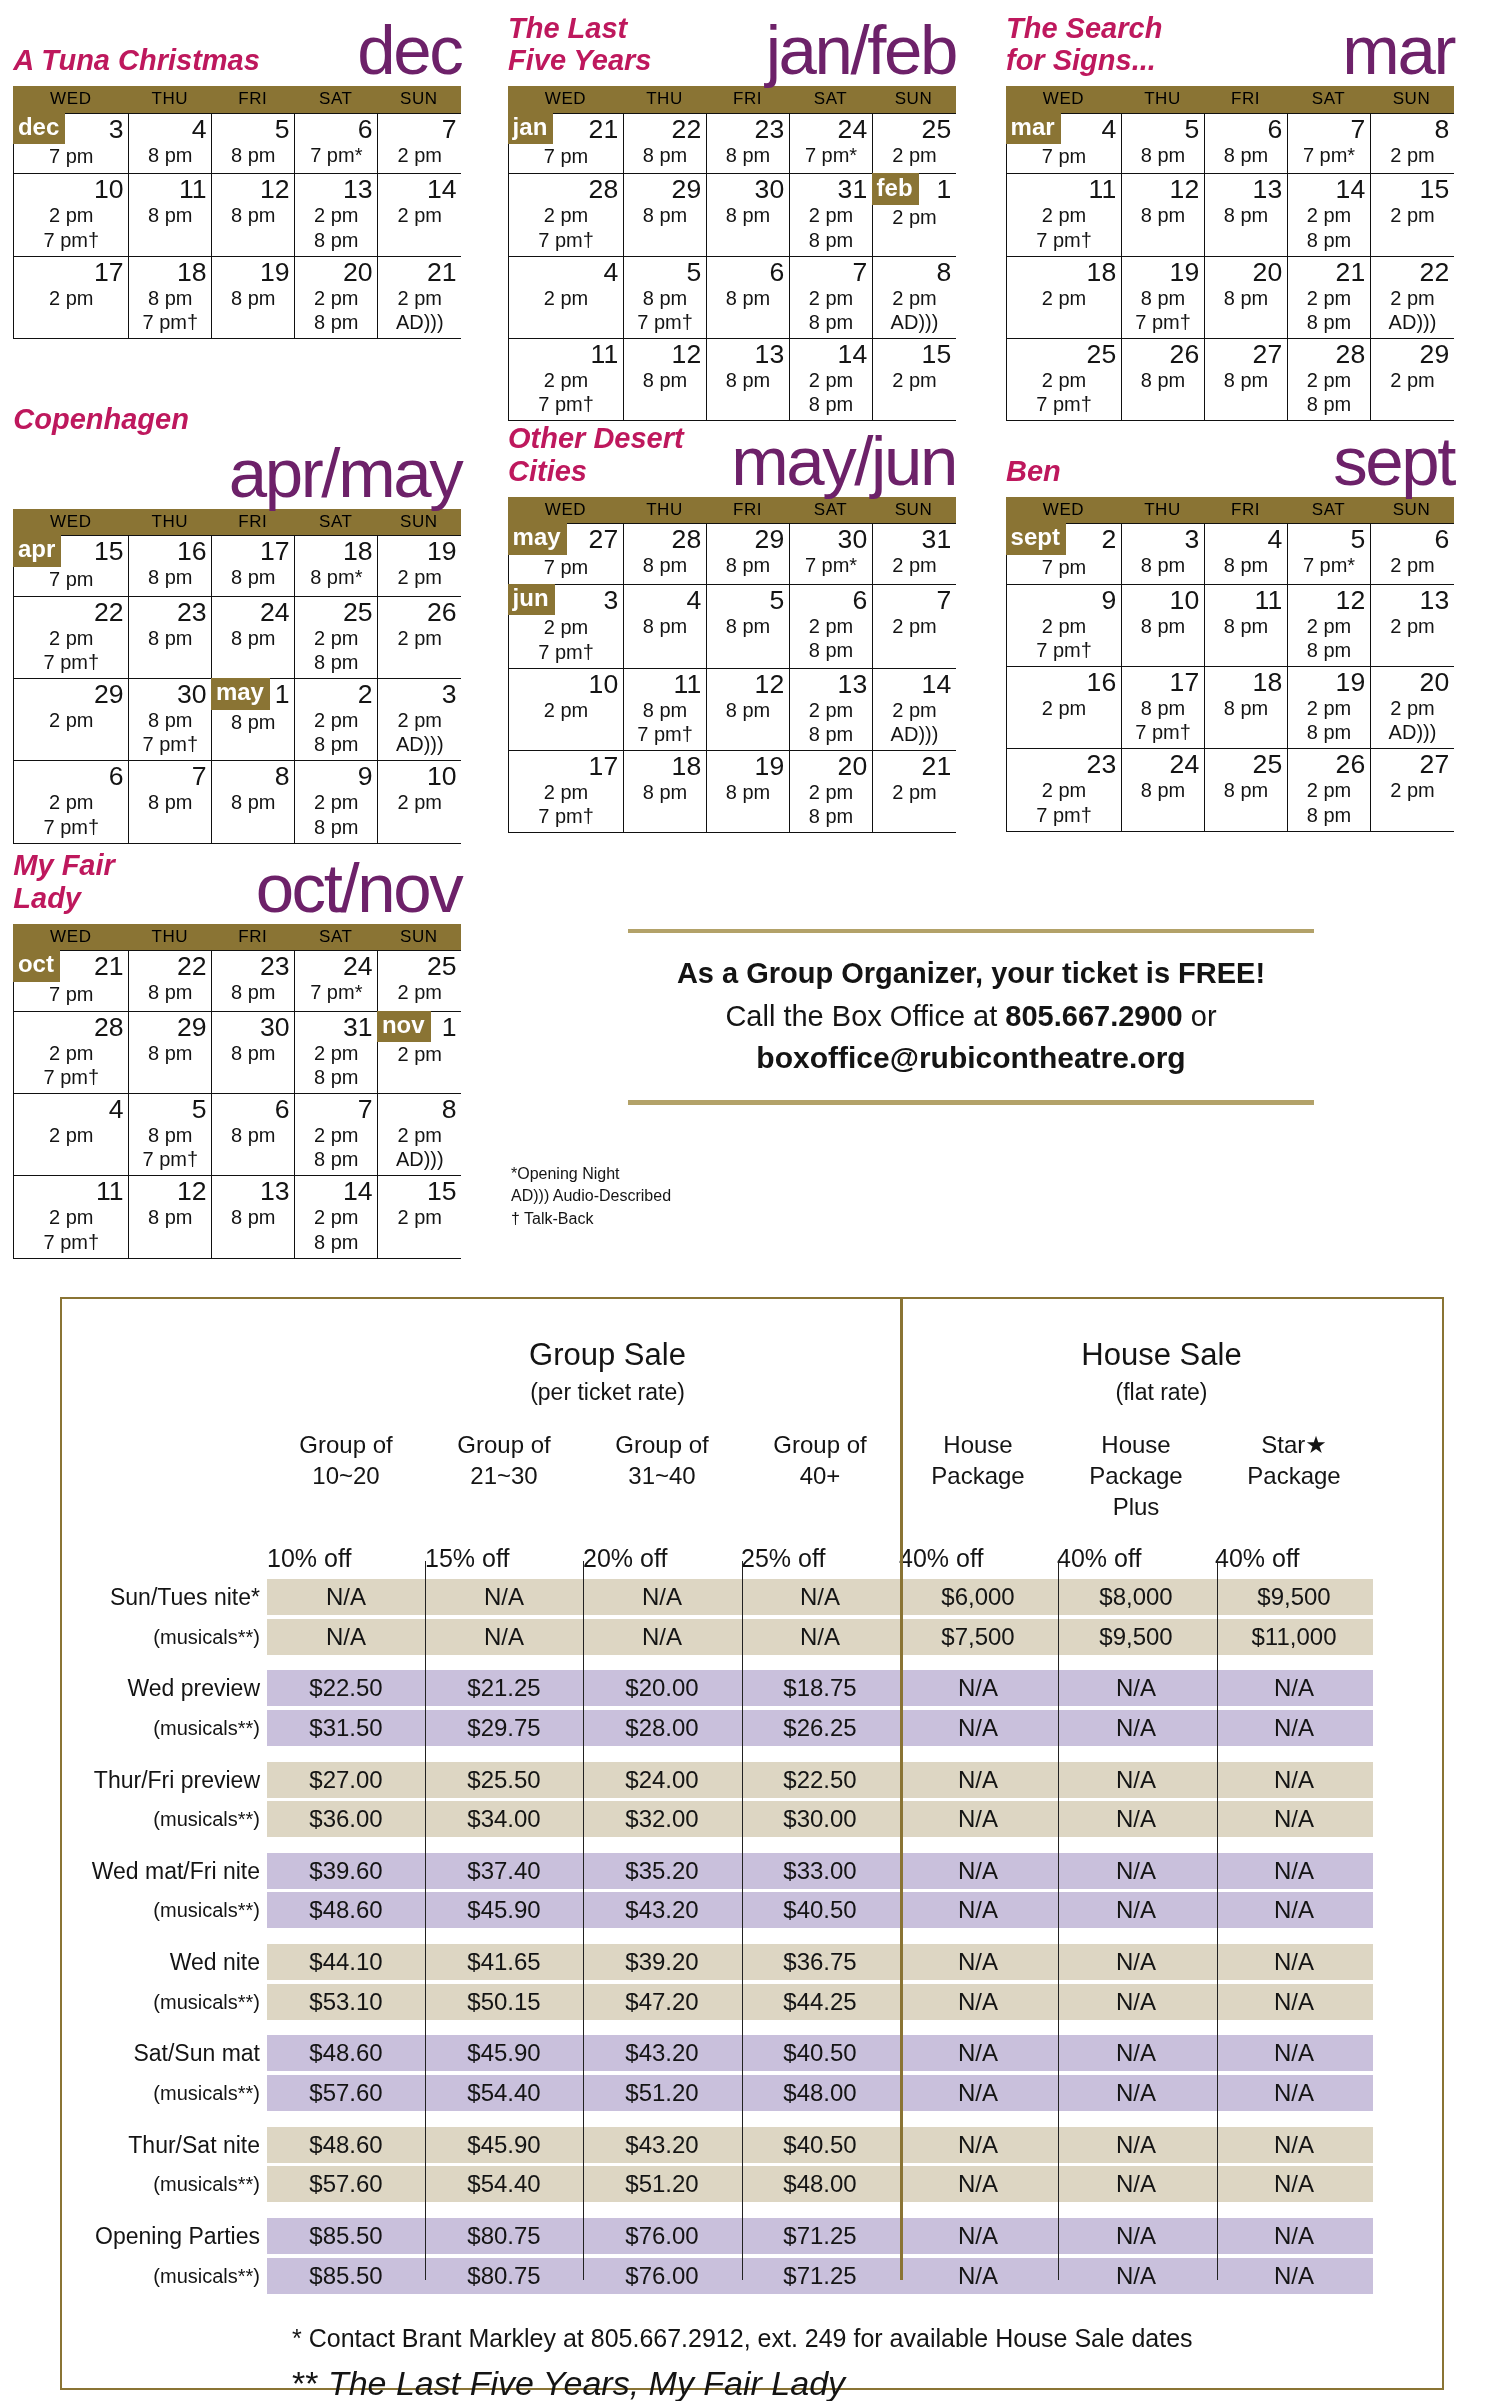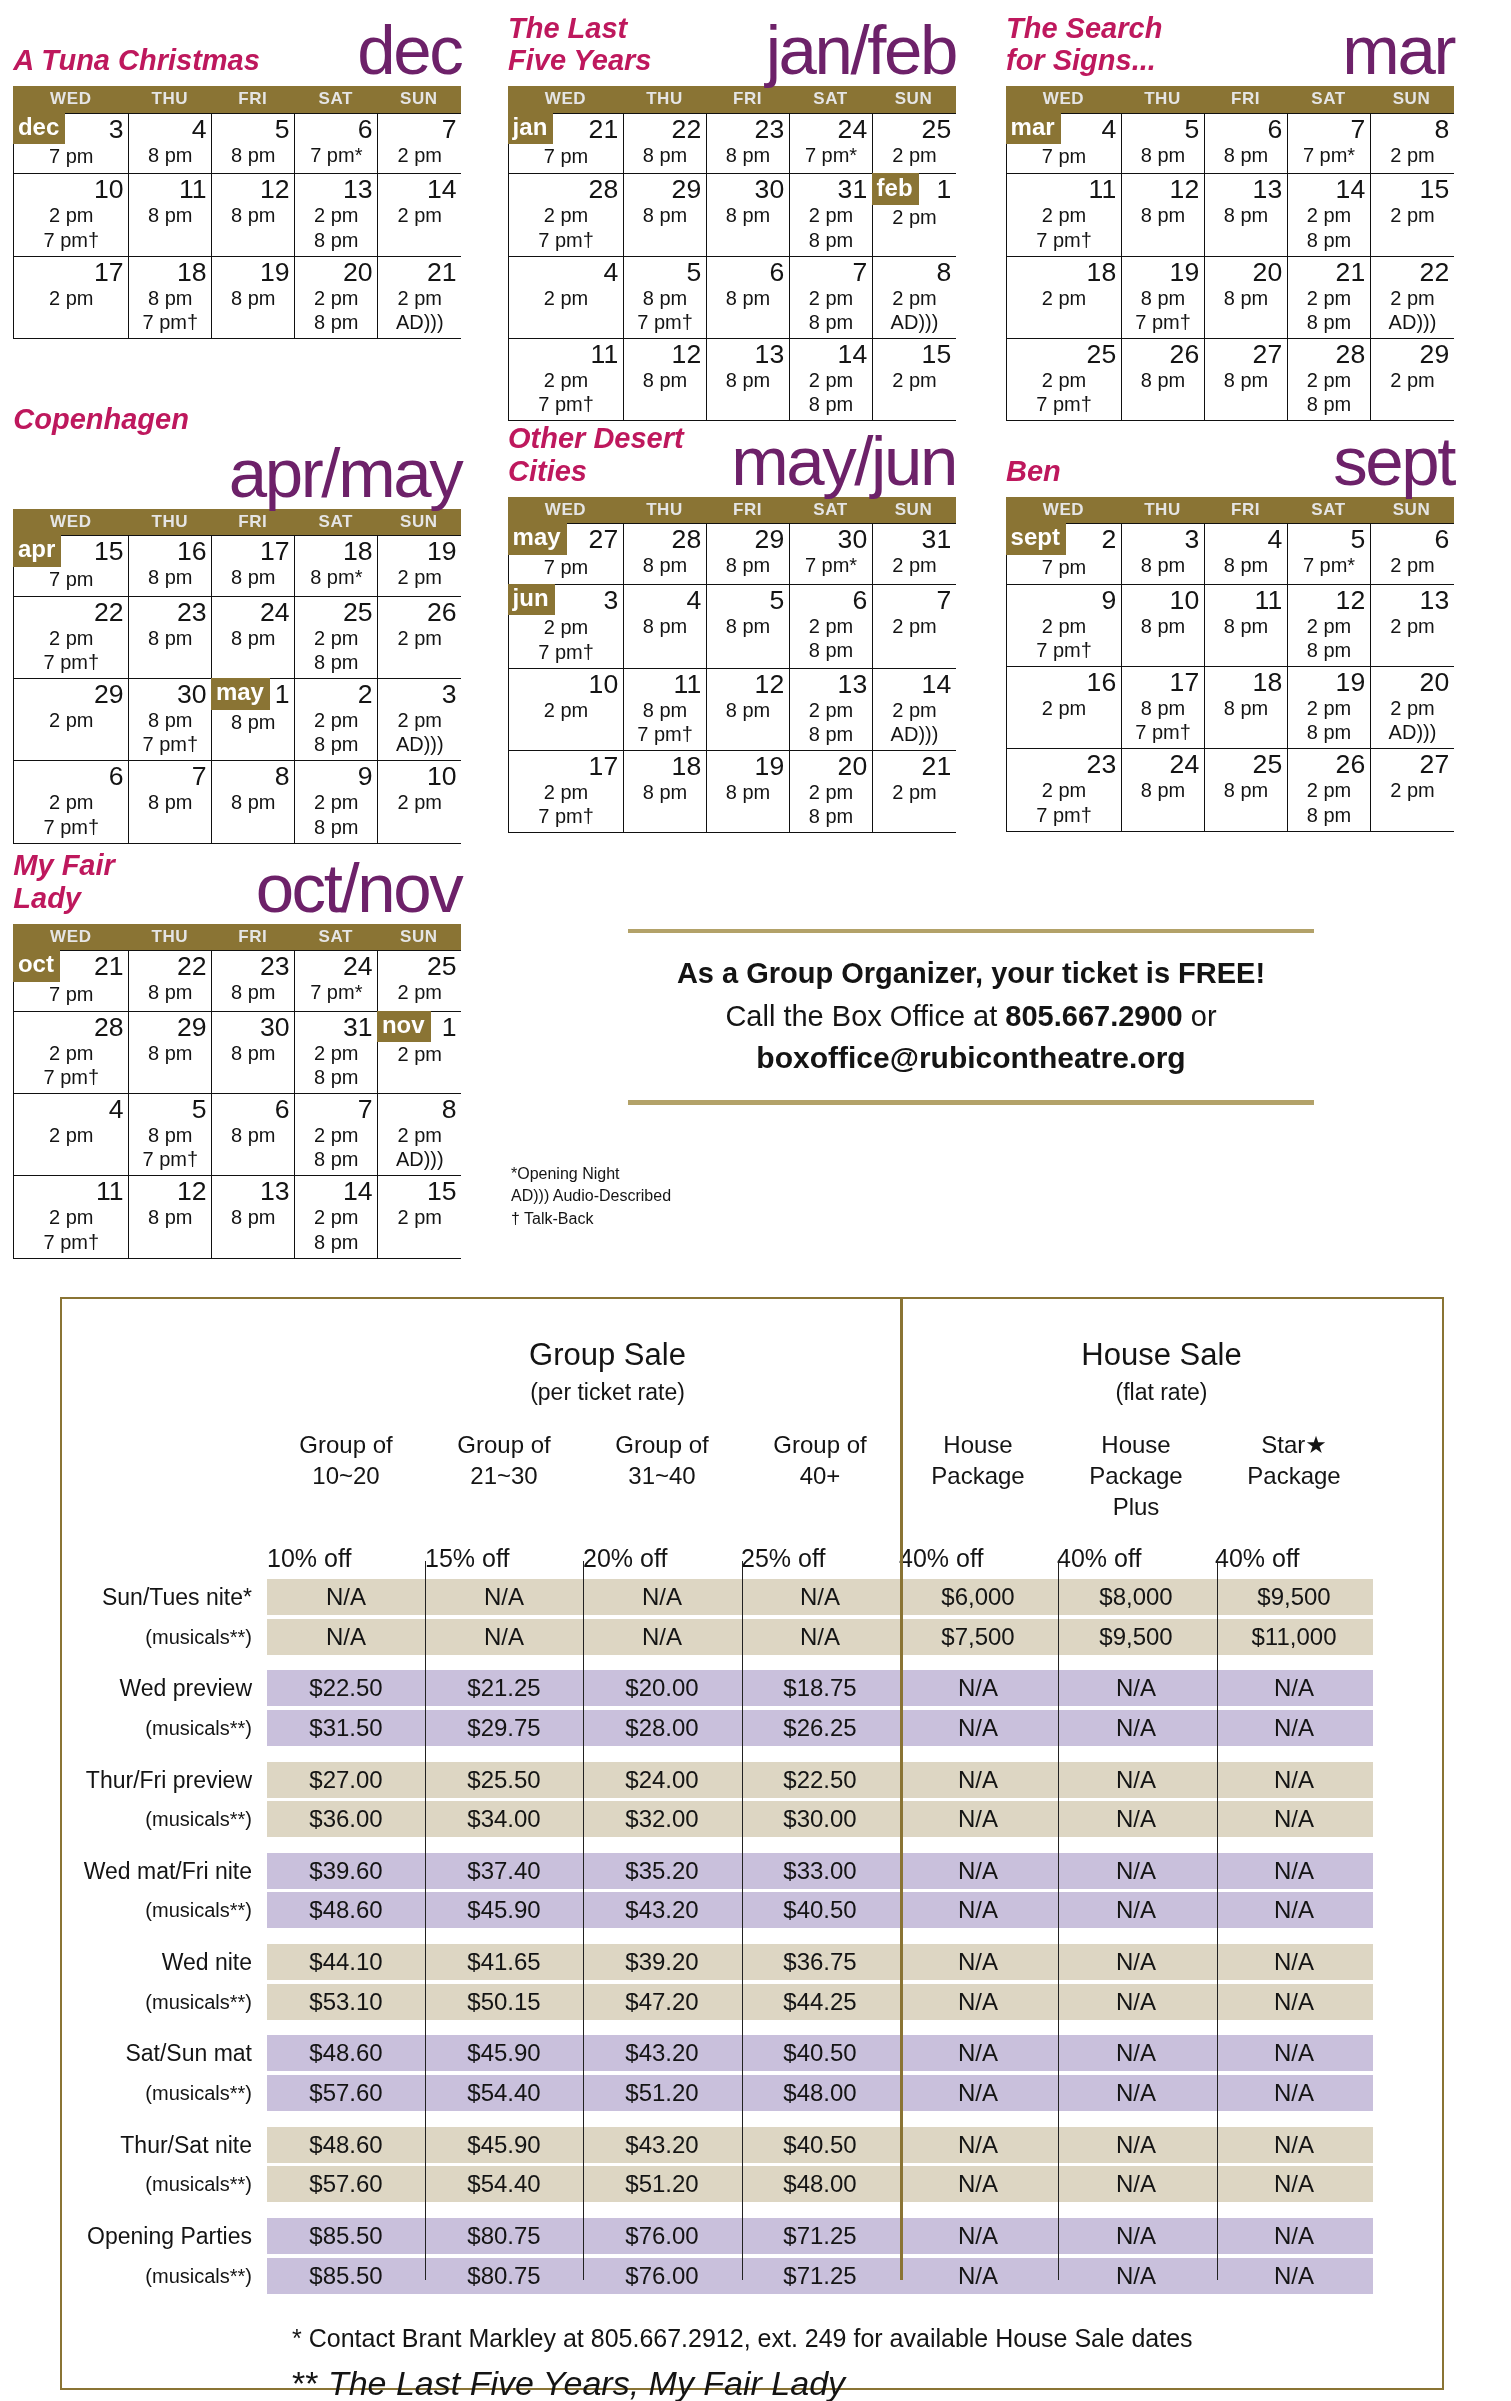--- a/index.html
+++ b/index.html
@@ -16,21 +16,21 @@
   #cal-4{left:508px;top:420px}
   #cal-5{left:1006px;top:420px}
   #cal-6{left:13.3px;top:841px}
   .cal-header{height:73px;display:flex;justify-content:space-between;align-items:flex-end;margin-bottom:3.6px;}
   #cal-6 .cal-header{height:79px;}
   .cal-header.stacked{height:97px;flex-direction:column;align-items:stretch;justify-content:flex-end;}
   .stacked .cal-month{text-align:right;}
   .cal-title{color:#be185d;font-size:29px;font-weight:bold;font-style:italic;line-height:1.12;padding-bottom:6px;white-space:nowrap;}
   .cal-month{color:#6d2169;font-size:69px;line-height:0.92;letter-spacing:-2.4px;white-space:nowrap;}
   .dow-row{display:grid;grid-template-columns:115px 83px 83px 83px 83px;background:#8a7434;height:26.6px;}
-  .dow-cell{color:#e5e5e5;font-weight:bold;font-size:17px;line-height:26.6px;text-align:center;letter-spacing:0.6px;}
+  .dow-cell{color:#000000;font-weight:normal;font-size:17px;line-height:26.6px;text-align:center;letter-spacing:0.6px;}
   .weeks{display:grid;grid-template-columns:115px 83px 83px 83px 83px;border:1.2px solid #111;background:#fff;}
   .cell{border-right:1.2px solid #111;border-bottom:1.2px solid #111;min-height:56px;padding-bottom:3.6px;display:flex;flex-direction:column;background:#fff;}
   .cell.lastcol{border-right:none}
   .cell.lastrow{border-bottom:none}
   .cell-top{display:flex;align-items:flex-start;}
   .badge{background:#8a7434;color:#fff;font-weight:bold;font-size:24px;line-height:1;padding:2.4px 6px 5.4px 4.8px;margin:-1.2px 0 0 -1.2px;}
   .daynum{flex:1;text-align:right;font-size:26.6px;line-height:1.02;padding:1.8px 4.8px 0 0;}
   .times{text-align:center;font-size:20px;line-height:1.22;}
   
   #promo{position:absolute;left:628px;top:929px;width:686px;text-align:center;}
@@ -49,21 +49,21 @@
   .pt-htitle{width:475px;text-align:center;}
   .pt-title{font-size:31px;}
   .pt-subtitle{font-size:23px;margin-top:6px;}
   .pt-cols{display:flex;height:108px;}
   .pt-colcell{width:158px;text-align:center;font-size:24px;line-height:1.3;}
   .pt-disc{display:flex;height:42px;}
   .pt-disccell{width:158px;font-size:25px;line-height:42px;}
   .pt-row{display:flex;height:36px;}
   .pt-row.gap-sm{margin-bottom:3.6px}
   .pt-row.gap-lg{margin-bottom:15.7px}
-  .pt-label{width:205px;text-align:right;padding-right:15px;box-sizing:border-box;font-size:23px;line-height:36px;white-space:nowrap;}
+  .pt-label{width:205px;text-align:right;padding-right:7px;box-sizing:border-box;font-size:23px;line-height:36px;white-space:nowrap;}
   .pt-row.sub .pt-label{font-size:20px;}
   .pt-cell{width:158px;text-align:center;font-size:24px;line-height:36px;}
   .tone-tan .pt-cell{background:#ddd6c3;}
   .tone-lav .pt-cell{background:#c9c0dc;}
   .pt-fn{margin:30px 0 0 230px;font-size:25px;}
   .pt-fn2{margin:11px 0 0 230px;font-size:34px;}
   .pt-fn2 .it{font-style:italic;}
   .vline{position:absolute;top:262px;width:1.2px;height:719px;background:#222;}
   .vdivider{position:absolute;top:0;width:3px;height:981px;background:#8a7434;}
 </style>

